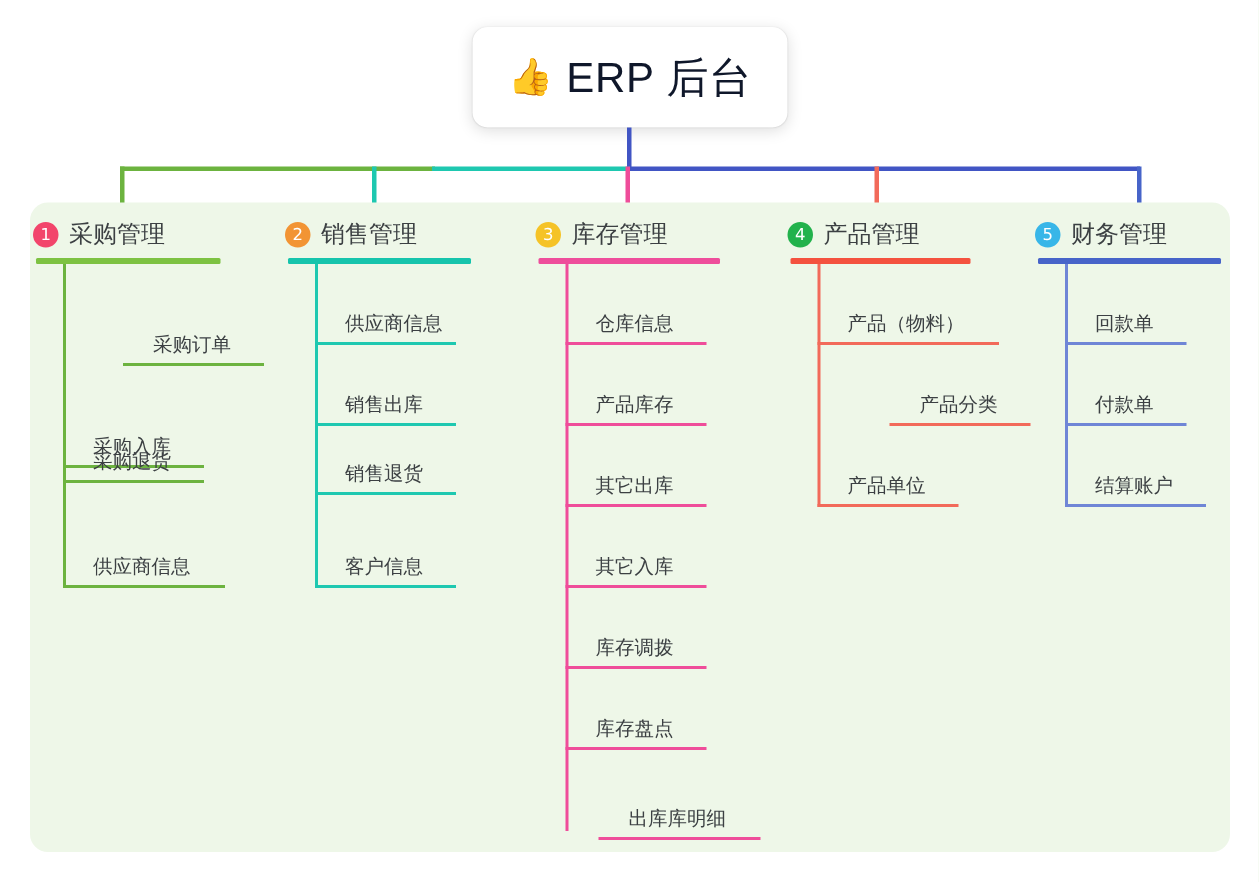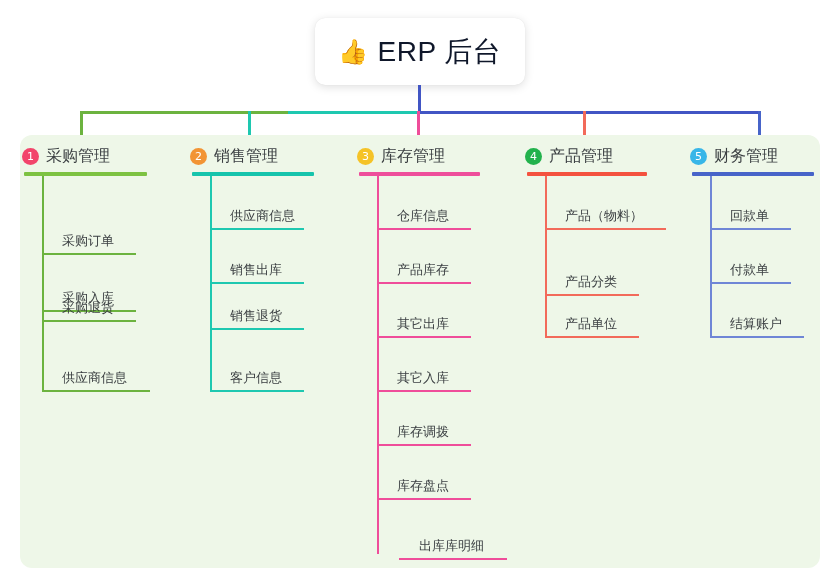--- a/index.html
+++ b/index.html
@@ -91,21 +91,21 @@
 
   <div class="panel"></div>
 
 <div class="col" style="left: 22px; top: 135px;">
       <div class="col-head">
         <span class="badge" style="background: rgb(242, 69, 107);">1</span>
         <span class="col-title">采购管理</span>
       </div>
       <div class="head-rule" style="width: 123px; background: rgb(125, 194, 66);"></div>
       <div class="spine" style="height: 216px; background: rgb(108, 179, 63);"></div>
-      <div class="leaf" style="top: 52px; height: 68px; width: 94px;">
+      <div class="leaf" style="top: 41px; height: 68px; width: 94px; margin-left: 40px;">
         <div class="leaf-label">采购订单</div>
         <div class="leaf-rule" style="width: 94px; background: rgb(108, 179, 63);"></div>
       </div>
       <div class="leaf" style="top: 95px; height: 54px; width: 94px; margin-top: 28px;">
         <div class="leaf-label">采购入库</div>
         <div class="leaf-rule" style="width: 94px; background: rgb(108, 179, 63);"></div>
       </div>
       <div class="leaf" style="top: 149px; height: 38px; width: 94px;">
         <div class="leaf-label">采购退货</div>
         <div class="leaf-rule" style="width: 94px; background: rgb(108, 179, 63);"></div>
@@ -179,21 +179,21 @@
       <div class="col-head">
         <span class="badge" style="background: rgb(34, 178, 76);">4</span>
         <span class="col-title">产品管理</span>
       </div>
       <div class="head-rule" style="width: 120px; background: rgb(244, 82, 63);"></div>
       <div class="spine" style="height: 162px; background: rgb(242, 106, 90);"></div>
       <div class="leaf" style="top: 41px; height: 54px; width: 121px;">
         <div class="leaf-label">产品（物料）</div>
         <div class="leaf-rule" style="width: 121px; background: rgb(242, 106, 90);"></div>
       </div>
-      <div class="leaf" style="top: 95px; height: 66px; width: 94px;">
+      <div class="leaf" style="top: 95px; height: 54px; width: 94px; margin-left: 48px;">
         <div class="leaf-label">产品分类</div>
         <div class="leaf-rule" style="width: 94px; background: rgb(242, 106, 90);"></div>
       </div>
       <div class="leaf" style="top: 149px; height: 54px; width: 94px;">
         <div class="leaf-label">产品单位</div>
         <div class="leaf-rule" style="width: 94px; background: rgb(242, 106, 90);"></div>
       </div>
     </div>
     <div class="col" style="left: 690px; top: 135px;">
       <div class="col-head">

